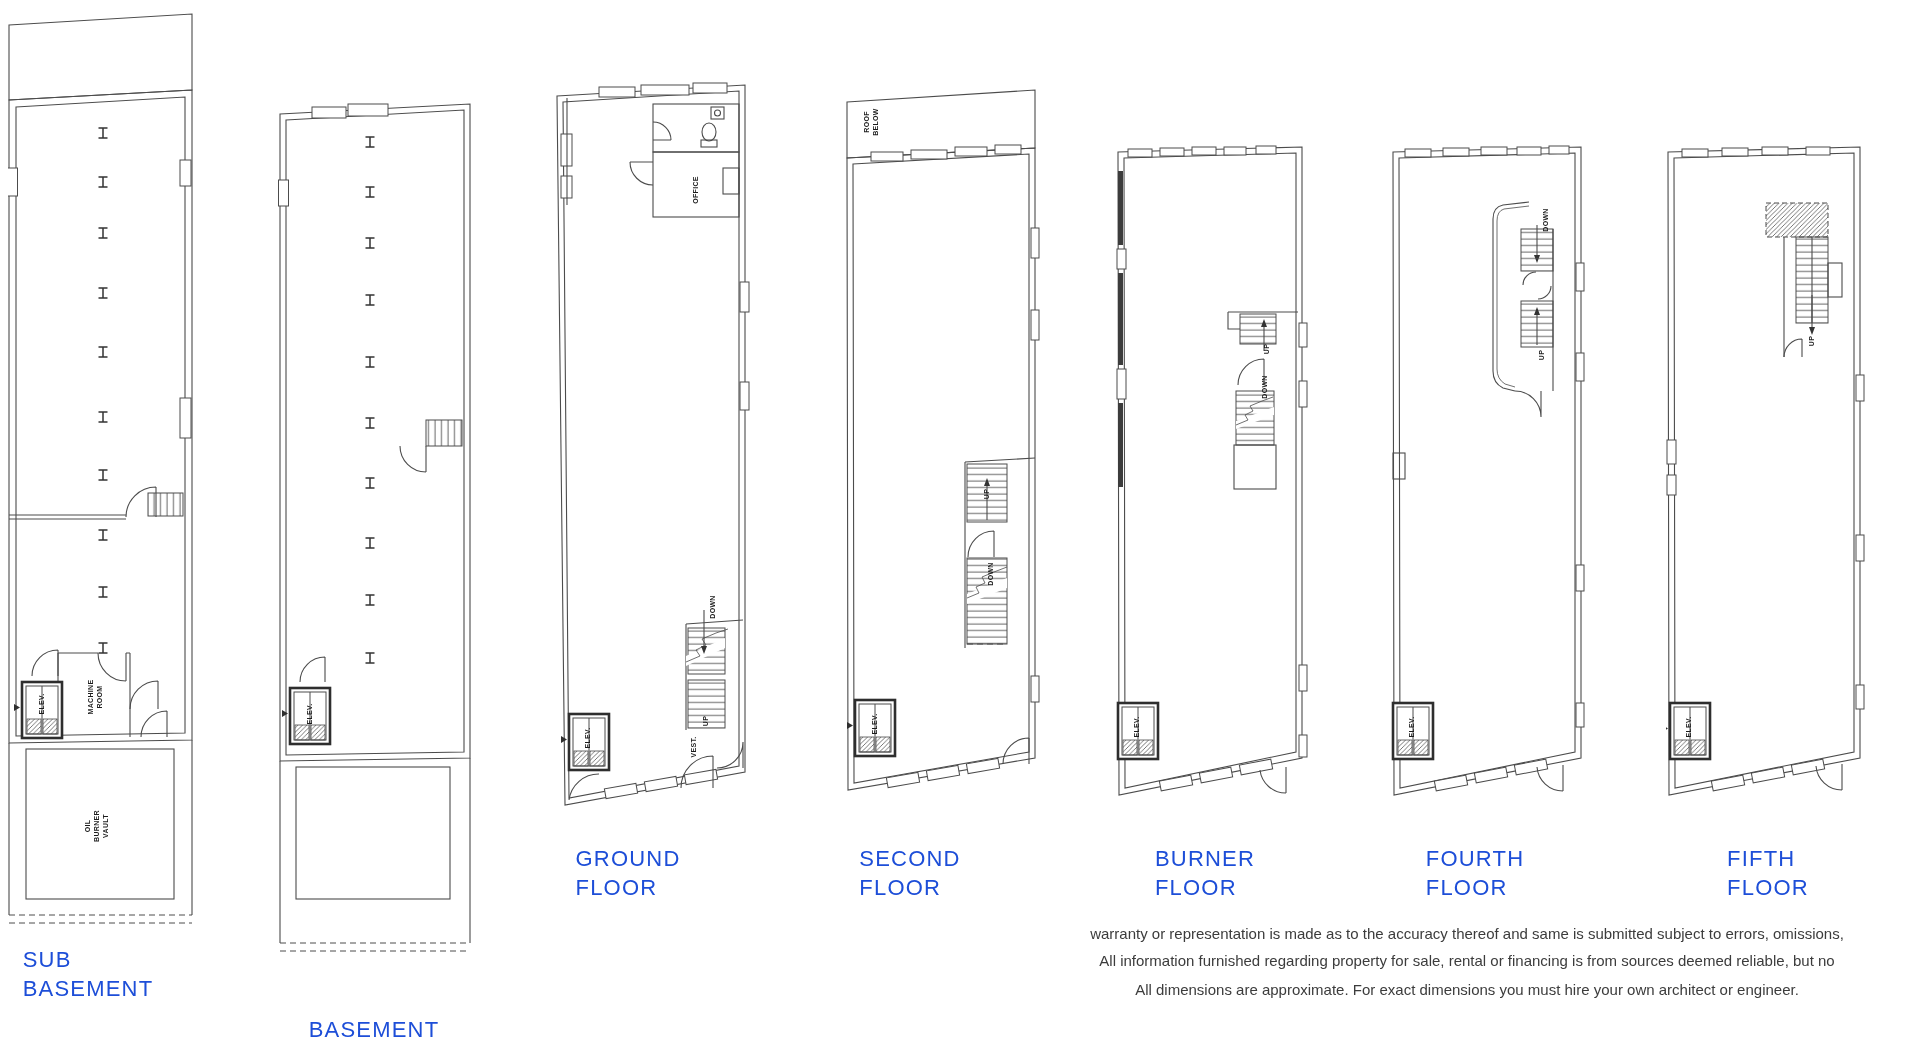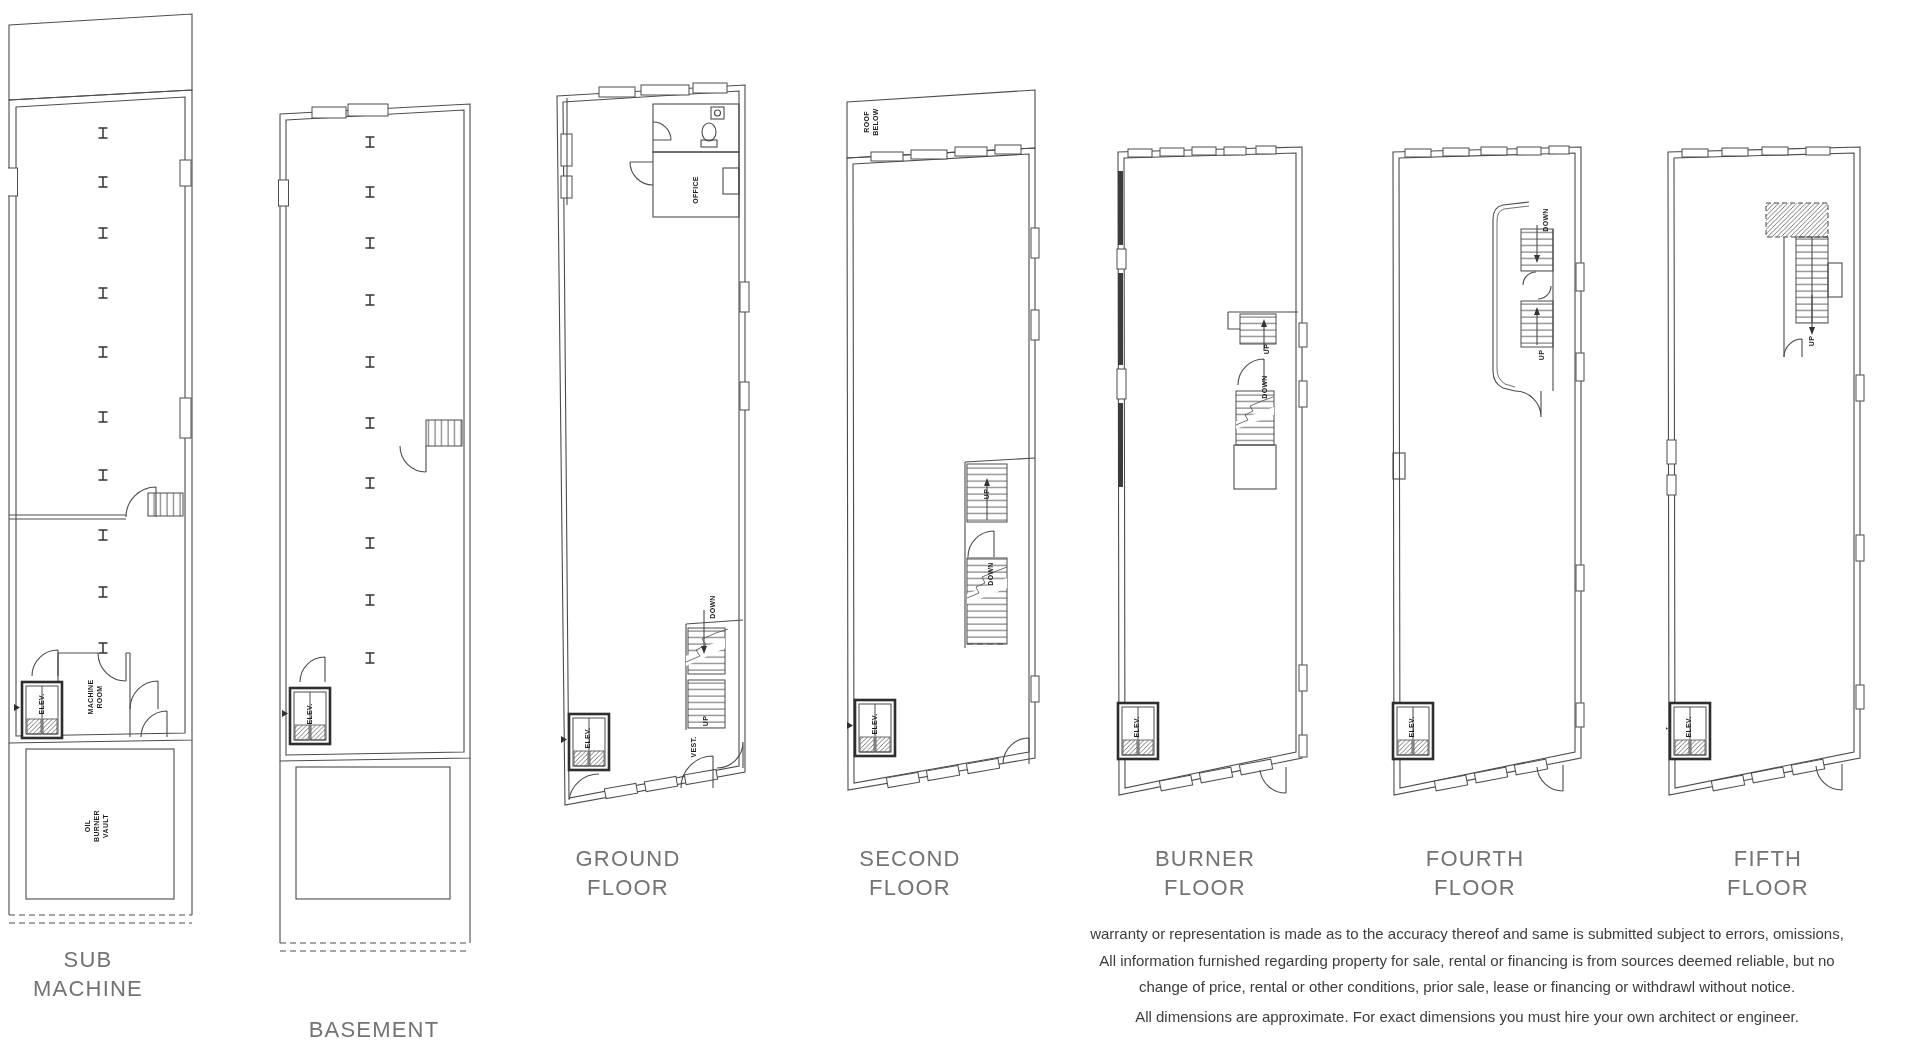--- a/index.html
+++ b/index.html
@@ -11,22 +11,22 @@
   .thick{fill:#3c3c3c;stroke:none;}
   .win{fill:#ffffff;stroke:#4c4c4c;stroke-width:1;}
   .dash{stroke:#4c4c4c;stroke-width:1;fill:none;stroke-dasharray:6 4;}
   .arrow{fill:#333;stroke:none;}
   .rlabel{
     position:absolute;font-size:7px;font-weight:700;color:#1c1c1c;
     letter-spacing:.3px;white-space:pre-line;text-align:center;line-height:1.25;
     transform:translate(-50%,-50%) rotate(-90deg);
   }
   .flabel{
-    position:absolute;font-size:22px;color:#737373;letter-spacing:1.2px;
-    white-space:pre-line;text-align:center;line-height:1.3;
+    position:absolute;font-size:22px;color:#1d4ed8;letter-spacing:1.2px;
+    white-space:pre-line;text-align:left;line-height:1.3;
     transform:translateX(-50%);
   }
   .disclaimer{
     position:absolute;left:1053px;top:921px;width:828px;text-align:center;
     font-size:15px;line-height:26.5px;color:#3c3c3c;
   }
   .disclaimer div{white-space:nowrap;}
   .disclaimer .p2{margin-top:3px;}
 </style>
 </head>
@@ -335,33 +335,32 @@
   <span class="rlabel" style="left:1267px;top:349px">UP</span>
   <span class="rlabel" style="left:1265px;top:387px">DOWN</span>
   <span class="rlabel" style="left:1137px;top:727px">ELEV.</span>
   <span class="rlabel" style="left:1546px;top:220px">DOWN</span>
   <span class="rlabel" style="left:1542px;top:355px">UP</span>
   <span class="rlabel" style="left:1412px;top:727px">ELEV.</span>
   <span class="rlabel" style="left:1812px;top:341px">UP</span>
   <span class="rlabel" style="left:1689px;top:727px">ELEV.</span>
 
   <div class="flabel" style="left:88px;top:946px">SUB
-MACHINE</div>
+BASEMENT</div>
   <div class="flabel" style="left:374px;top:1016px">BASEMENT</div>
   <div class="flabel" style="left:628px;top:845px">GROUND
 FLOOR</div>
   <div class="flabel" style="left:910px;top:845px">SECOND
 FLOOR</div>
   <div class="flabel" style="left:1205px;top:845px">BURNER
 FLOOR</div>
   <div class="flabel" style="left:1475px;top:845px">FOURTH
 FLOOR</div>
   <div class="flabel" style="left:1768px;top:845px">FIFTH
 FLOOR</div>
 
   <div class="disclaimer">
     <div>warranty or representation is made as to the accuracy thereof and same is submitted subject to errors, omissions,</div>
     <div>All information furnished regarding property for sale, rental or financing is from sources deemed reliable, but no</div>
-    <div>change of price, rental or other conditions, prior sale, lease or financing or withdrawl without notice.</div>
     <div class="p2">All dimensions are approximate. For exact dimensions you must hire your own architect or engineer.</div>
   </div>
 
 </div>
 
 </body></html>

